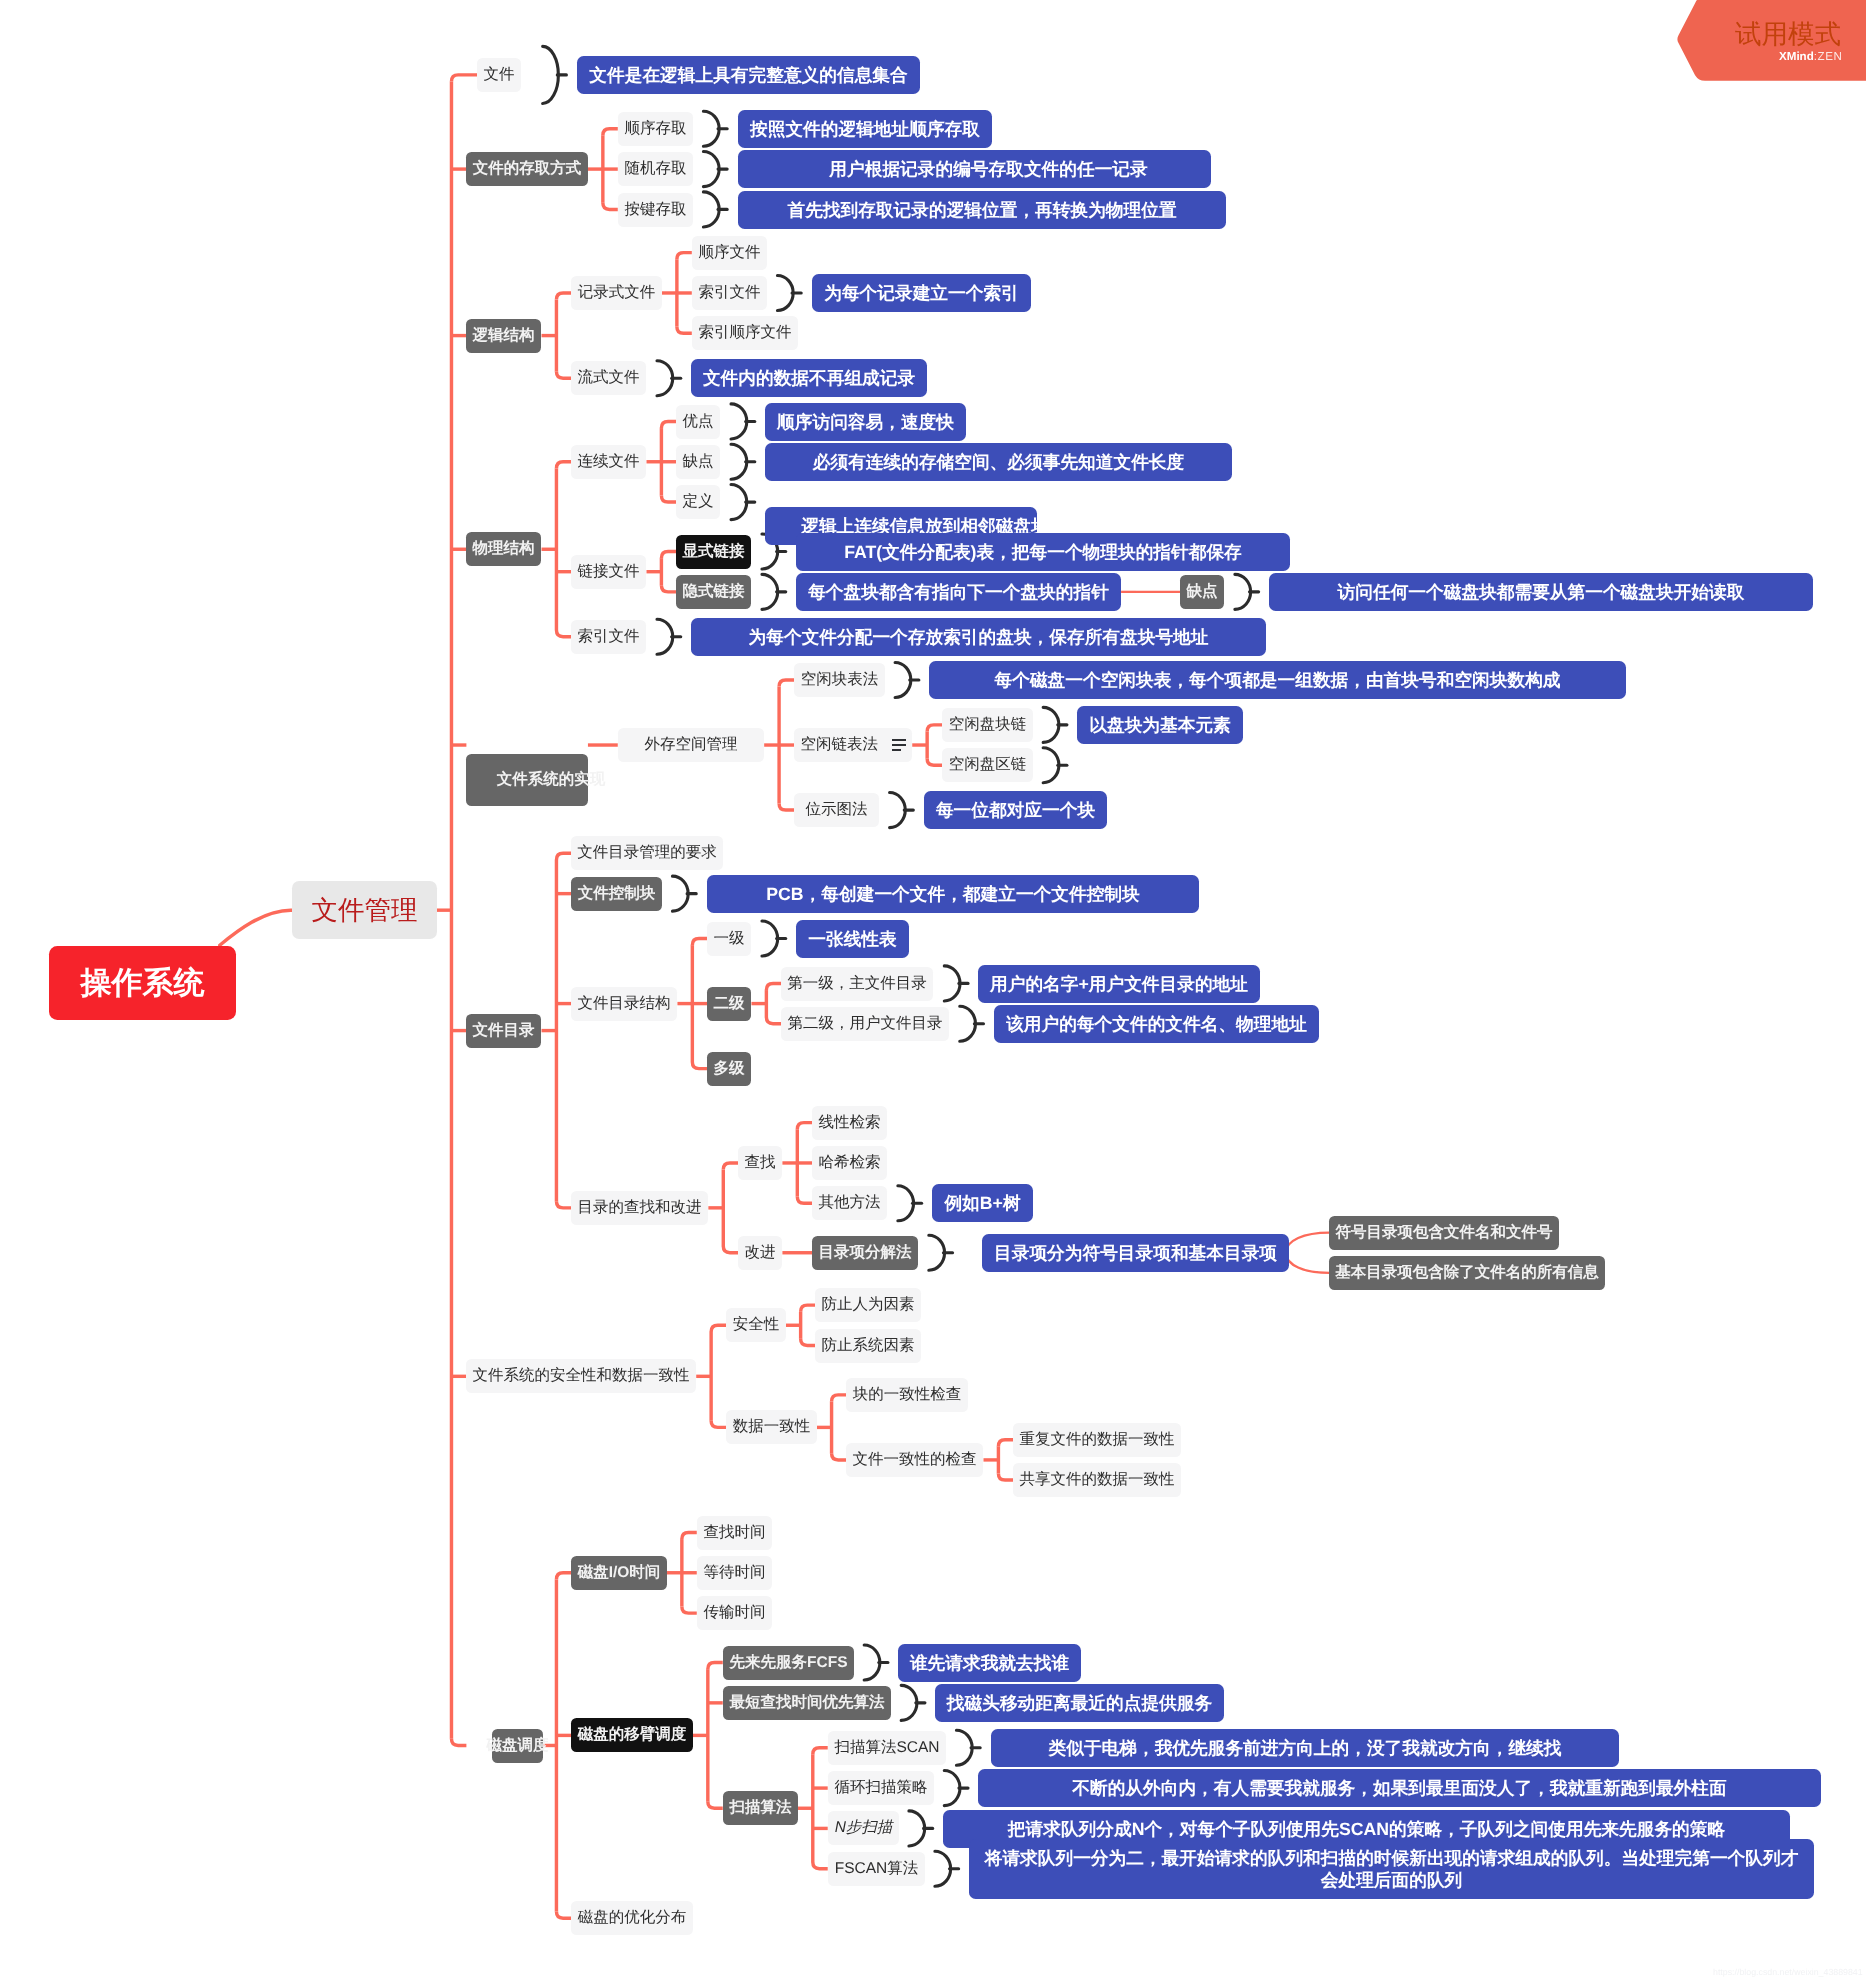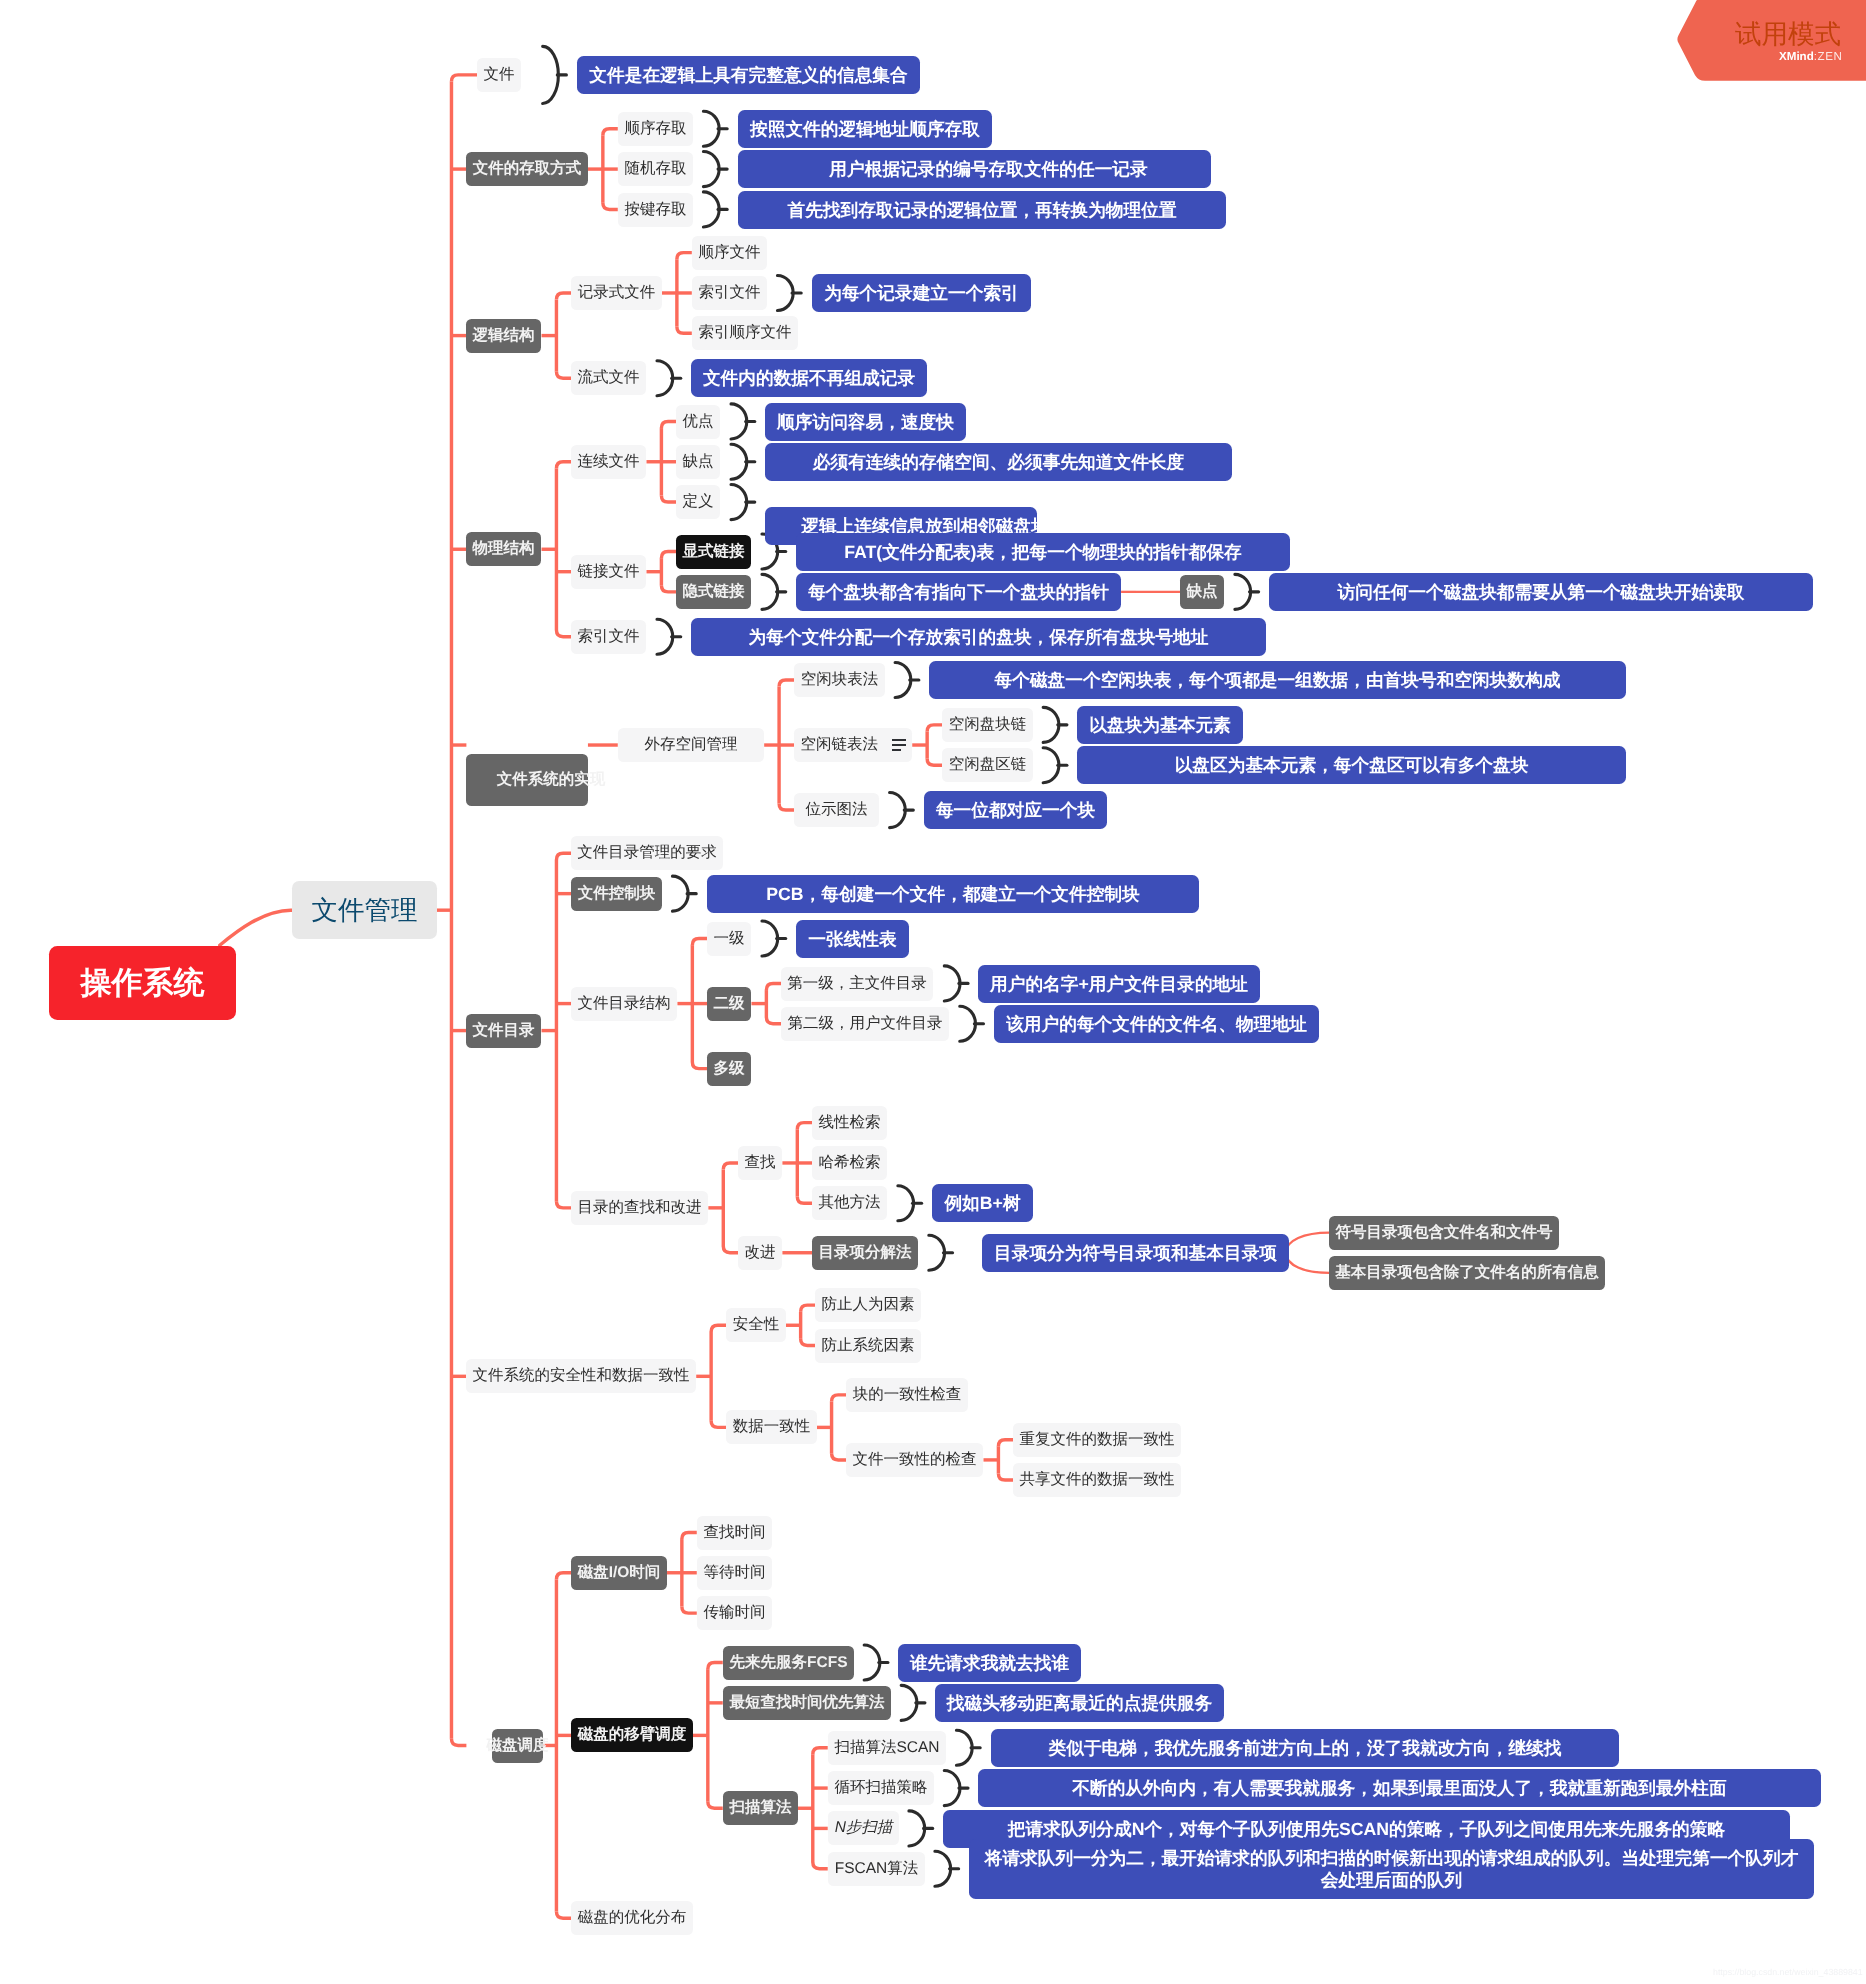--- a/index.html
+++ b/index.html
@@ -4,21 +4,21 @@
 <title>操作系统 - 文件管理</title>
 <style>
   html,body{margin:0;padding:0;background:#ffffff;}
   *{-webkit-font-smoothing:antialiased;-moz-osx-font-smoothing:grayscale;}
   #stage{position:relative;width:1867px;height:1985px;background:#fff;overflow:hidden;
          font-family:"Liberation Sans",sans-serif;-webkit-font-smoothing:antialiased;text-rendering:geometricPrecision;}
   #links{position:absolute;left:0;top:0;}
   .node{position:absolute;box-sizing:border-box;display:flex;align-items:center;
         justify-content:center;border-radius:5.5px;line-height:22px;text-align:center;white-space:pre;}
   .n-root{background:#F6232B;color:#fff;font-weight:700;font-size:31px;border-radius:8.3px;}
-  .n-main{background:#E8E8E8;color:#0c4a6e;font-size:26.5px;border-radius:7.2px;}
+  .n-main{background:#E8E8E8;color:#b91c1c;font-size:26.5px;border-radius:7.2px;}
   .n-light{background:#F5F5F6;color:#2D2D2D;font-size:15.5px;}
   .n-dark{background:#666666;color:#F2F2F2;font-weight:700;font-size:15.5px;}
   .n-black{background:#111111;color:#F2F2F2;font-weight:700;font-size:15.5px;}
   .n-blue{background:#3D4EB8;color:#ffffff;font-weight:700;font-size:17.7px;border-radius:6.6px;}
 </style>
 </head>
 <body>
 
 <div id="stage">
 
@@ -243,21 +243,20 @@
     <div class="node n-blue" style="left: 929px; top: 661px; width: 697px; height: 38px;">每个磁盘一个空闲块表，每个项都是一组数据，由首块号和空闲块数构成</div>
     <div class="node n-light" style="left: 794px; top: 728px; width: 118px; height: 34px; justify-content: flex-start; padding-left: 6.6px;">空闲链表法</div>
     <div style="position: absolute; left: 892px; top: 739px; width: 14px; height: 12px;">
       <div style="position:absolute;left:0;top:0;width:14px;height:2.4px;background:#2E3034"></div>
       <div style="position:absolute;left:0;top:4.8px;width:14px;height:2.4px;background:#2E3034"></div>
       <div style="position:absolute;left:0;top:9.5px;width:8.8px;height:2.4px;background:#2E3034"></div>
     </div>
     <div class="node n-light" style="left: 942px; top: 708px; width: 91px; height: 34px;">空闲盘块链</div>
     <div class="node n-blue" style="left: 1077px; top: 706px; width: 166px; height: 38px;">以盘块为基本元素</div>
     <div class="node n-light" style="left: 942px; top: 748px; width: 91px; height: 34px;">空闲盘区链</div>
-    <div class="node n-blue" style="left: 1077px; top: 746px; width: 549px; height: 38px;">以盘区为基本元素，每个盘区可以有多个盘块</div>
     <div class="node n-light" style="left: 794px; top: 793px; width: 85px; height: 34px;">位示图法</div>
     <div class="node n-blue" style="left: 924px; top: 791px; width: 183px; height: 38px;">每一位都对应一个块</div>
     <div class="node n-dark" style="left: 466px; top: 1014px; width: 75px; height: 34px;">文件目录</div>
     <div class="node n-light" style="left: 571px; top: 836px; width: 152px; height: 34px;">文件目录管理的要求</div>
     <div class="node n-dark" style="left: 571px; top: 877px; width: 91px; height: 34px;">文件控制块</div>
     <div class="node n-blue" style="left: 707px; top: 875px; width: 492px; height: 38px;">PCB，每创建一个文件，都建立一个文件控制块</div>
     <div class="node n-light" style="left: 571px; top: 987px; width: 106px; height: 34px;">文件目录结构</div>
     <div class="node n-light" style="left: 707px; top: 922px; width: 44px; height: 34px;">一级</div>
     <div class="node n-blue" style="left: 796px; top: 920px; width: 113px; height: 38px;">一张线性表</div>
     <div class="node n-dark" style="left: 707px; top: 987px; width: 44px; height: 34px;">二级</div>

